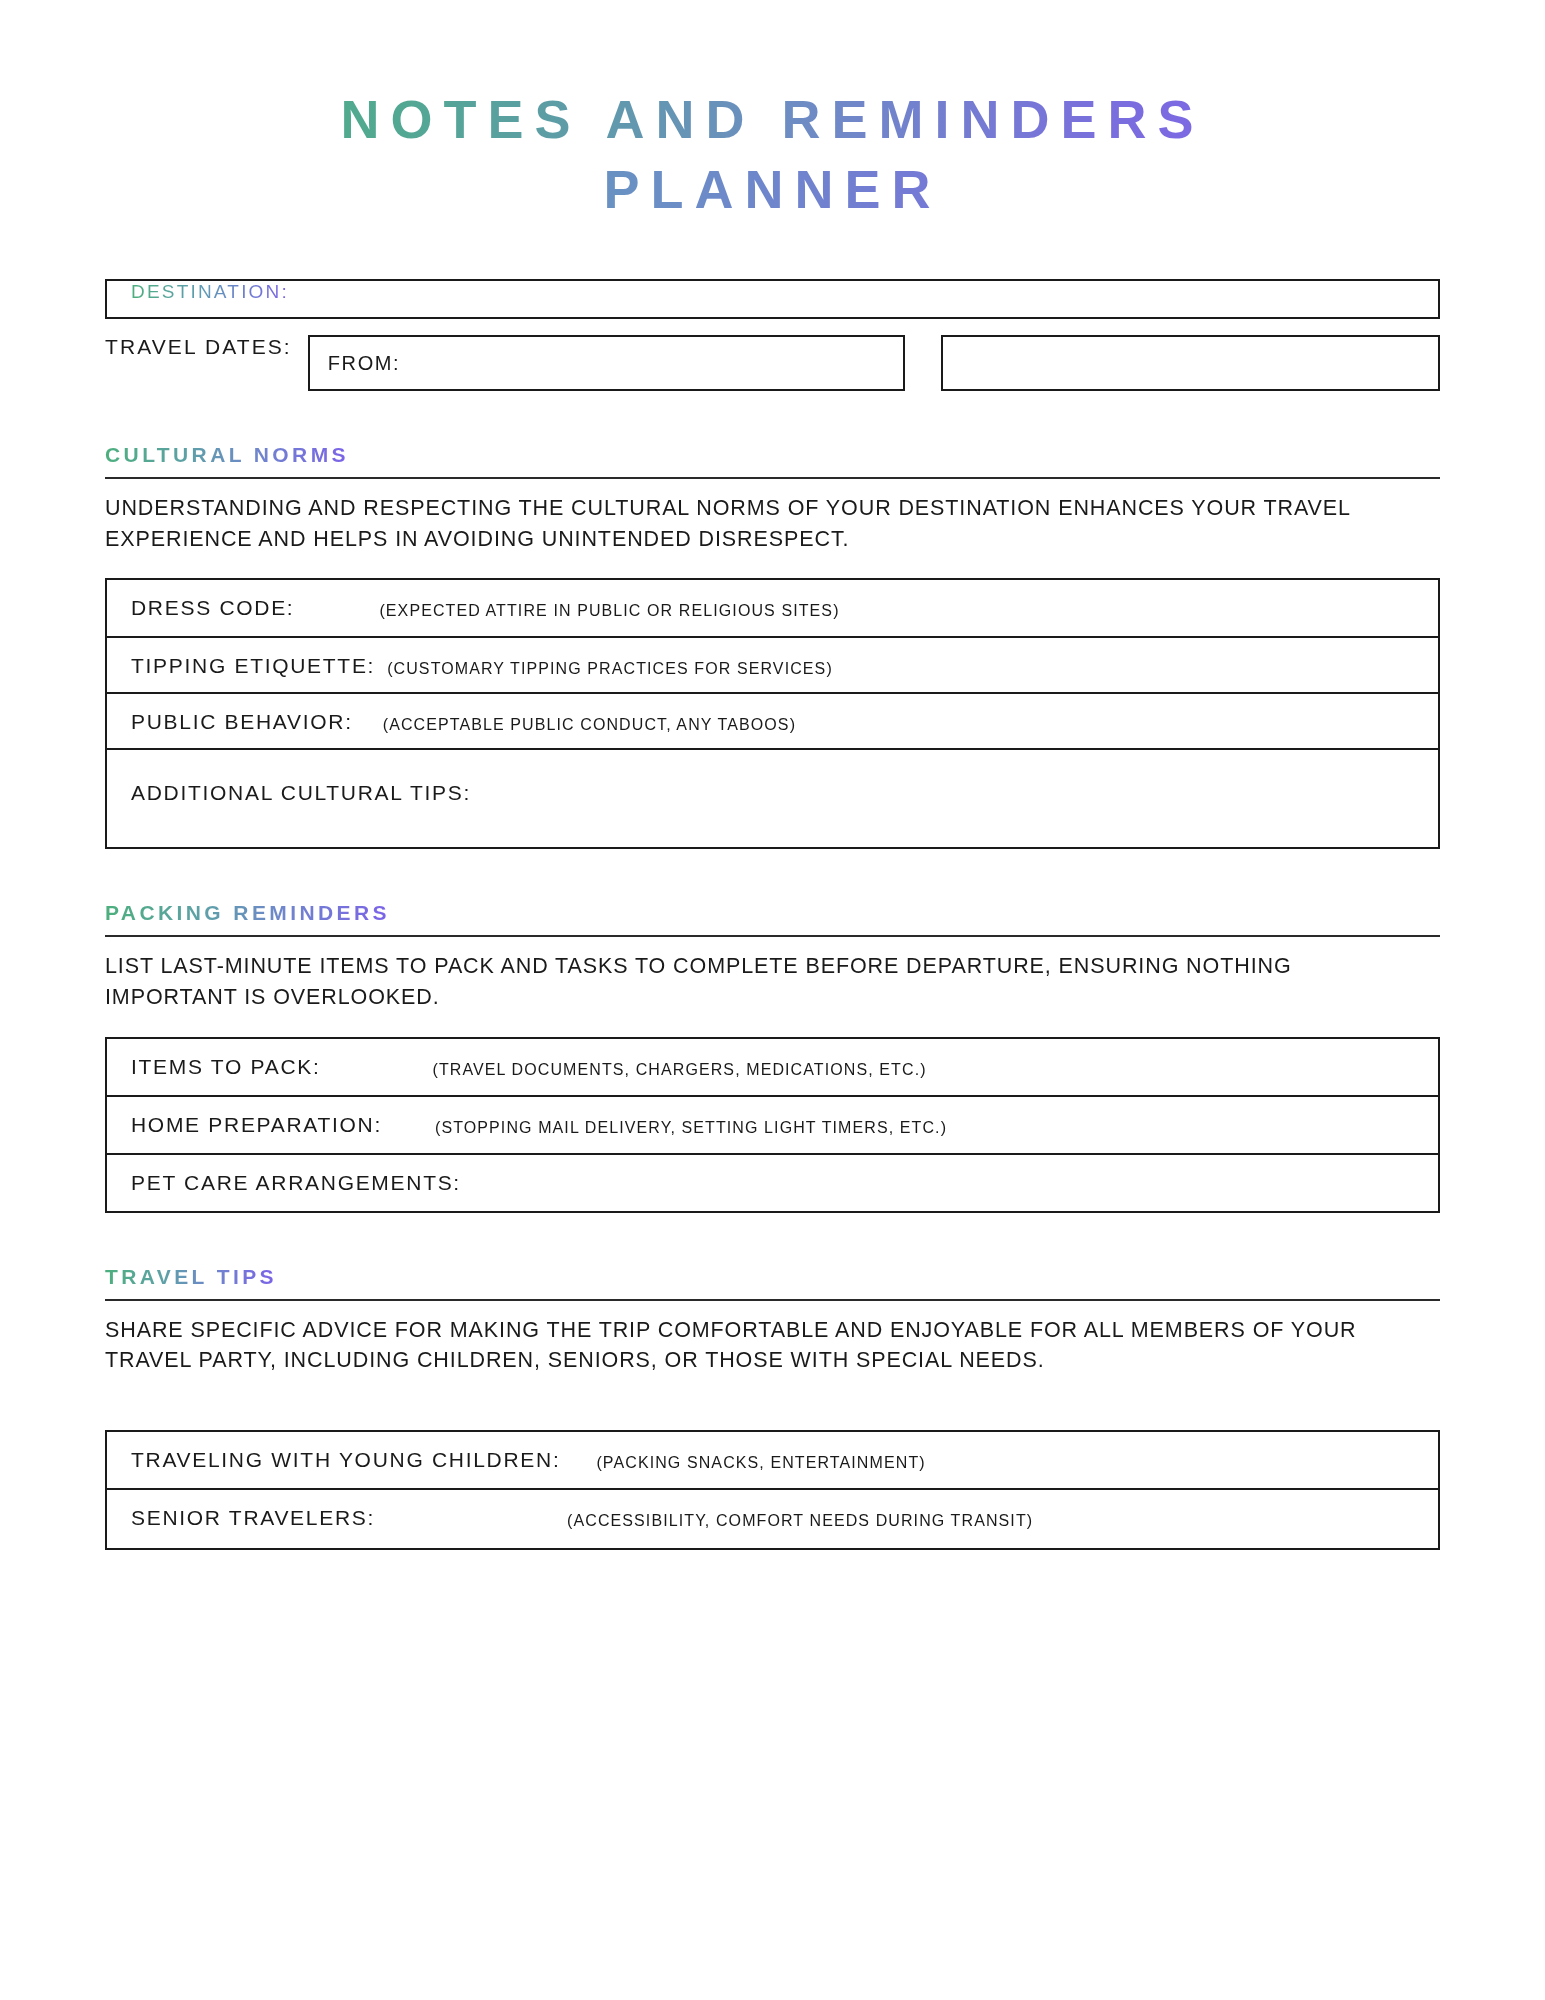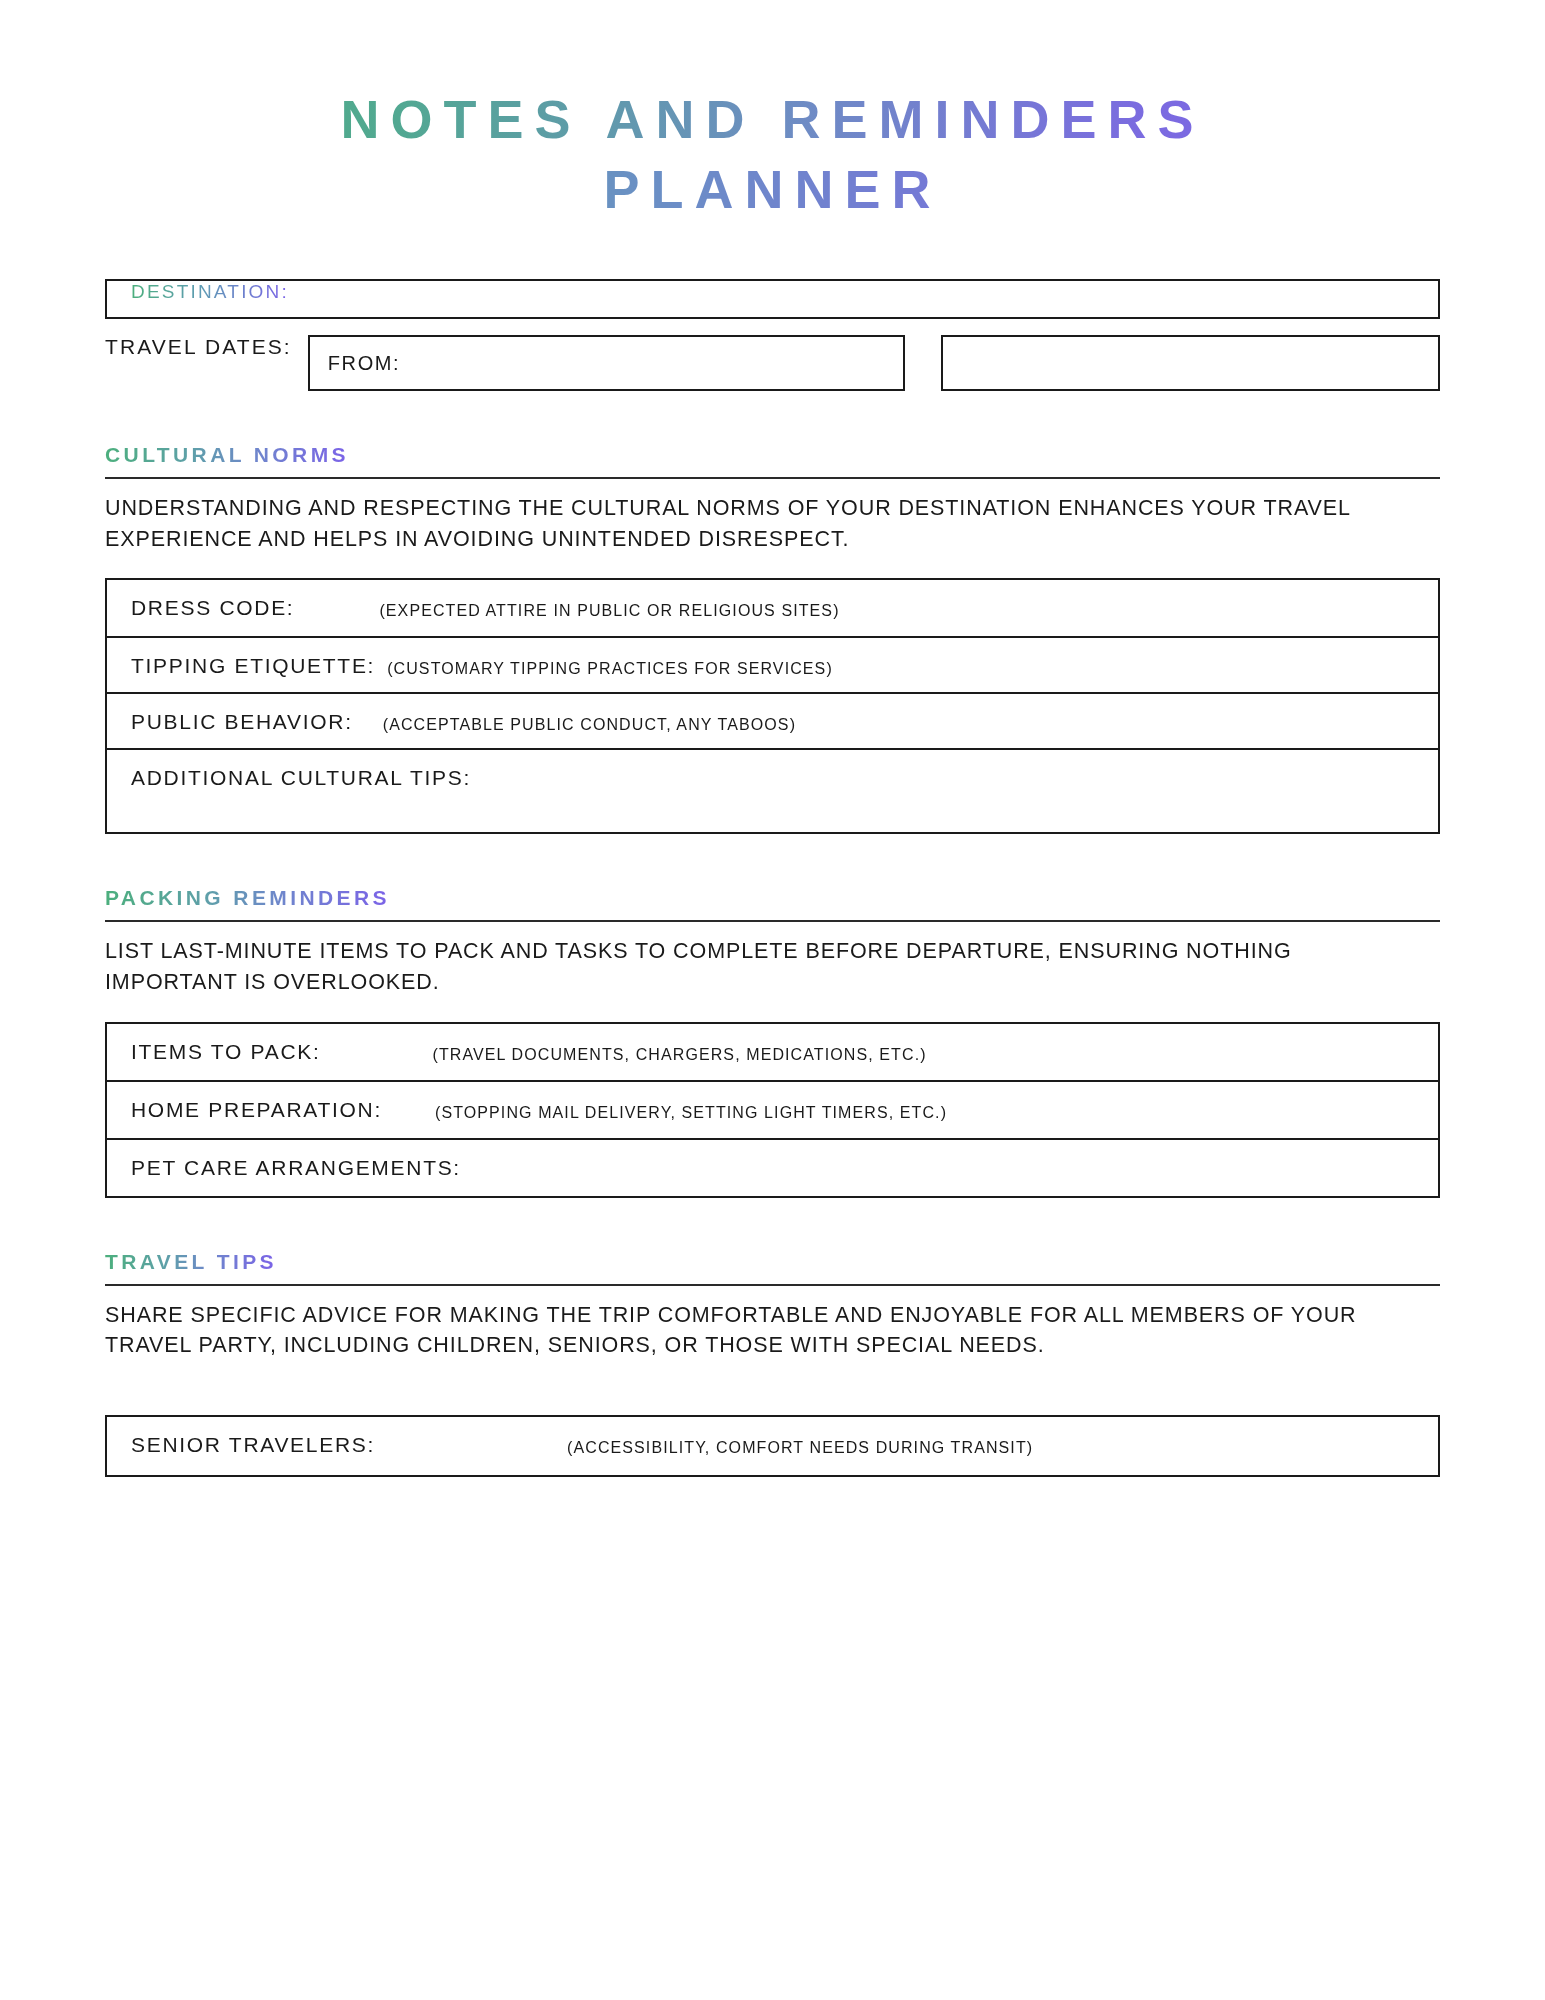--- a/index.html
+++ b/index.html
@@ -137,21 +137,21 @@
   .field-row {
     border-bottom: 2px solid #1a1a1a;
     display: flex;
     align-items: flex-start;
     box-sizing: border-box;
     padding-left: 24px;
   }
   .field-row:last-child { border-bottom: none; }
   .field-row.h58  { height: 58px; }
   .field-row.h56  { height: 56px; }
-  .field-row.h100 { height: 82px; }
+  .field-row.h100 { height: 82px; margin-top: 15px; }
   .field-label {
     font-size: 21px;
     letter-spacing: 1.7px;
     color: #1a1a1a;
     white-space: nowrap;
     padding-top: 16px;
   }
   .field-hint {
     font-size: 16px;
     letter-spacing: 1.1px;
@@ -245,19 +245,23 @@
     </div>
   </div>
 
   <div class="section">
     <div class="section-head">TRAVEL TIPS</div>
     <div class="section-rule"></div>
     <div class="section-desc">SHARE SPECIFIC ADVICE FOR MAKING THE TRIP COMFORTABLE AND ENJOYABLE FOR ALL MEMBERS OF YOUR TRAVEL PARTY, INCLUDING CHILDREN, SENIORS, OR THOSE WITH SPECIAL NEEDS.</div>
 
     <div class="field-table tips-table">
       <div class="field-row h58">
+        <span class="field-label">TRAVELING WITH YOUNG CHILDREN:</span>
+        <span class="field-hint hint-off-7">(PACKING SNACKS, ENTERTAINMENT)</span>
+      </div>
+      <div class="field-row h58">
         <span class="field-label">SENIOR TRAVELERS:</span>
         <span class="field-hint hint-off-8">(ACCESSIBILITY, COMFORT NEEDS DURING TRANSIT)</span>
       </div>
     </div>
   </div>
 
 </div>
 
 </body></html>

